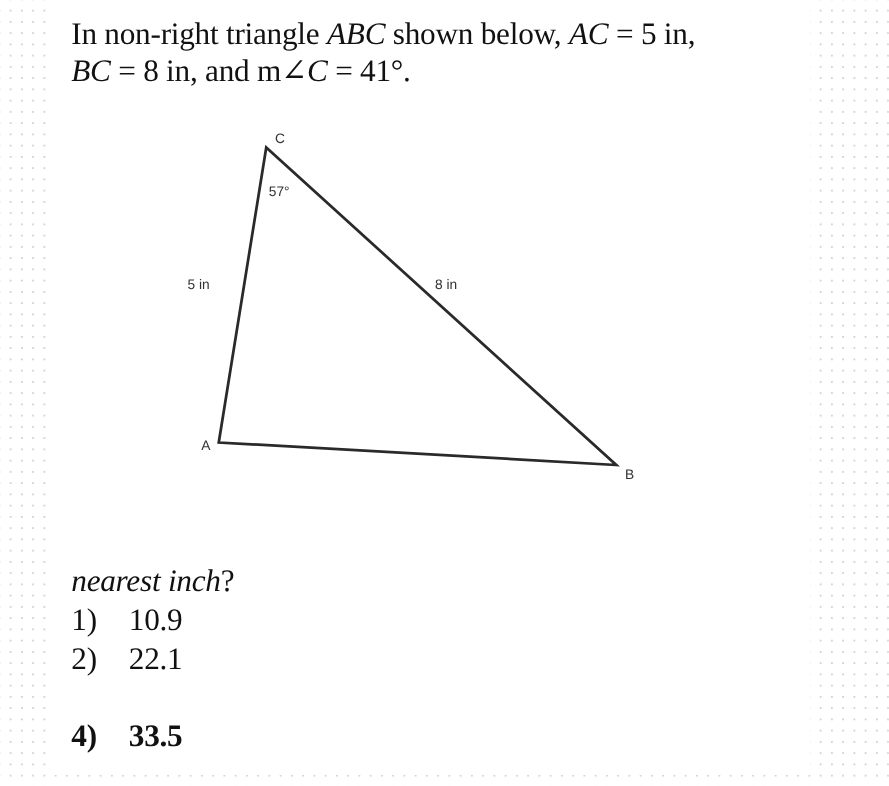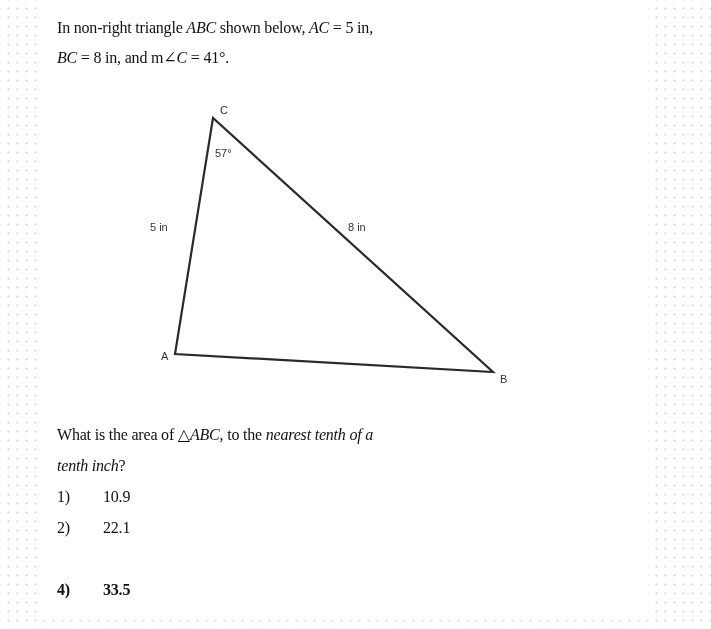--- a/index.html
+++ b/index.html
@@ -22,21 +22,21 @@
       position: absolute;
       left: 40px;
       top: 0;
       width: 608px;
       height: 620px;
       background: #ffffff;
     }
     .text-line {
       position: absolute;
       left: 17px;
-      font-size: 16px;
+      font-size: 25px;
       line-height: 30px;
       white-space: nowrap;
       letter-spacing: -0.2px;
     }
     .it { font-style: italic; }
     .figure {
       position: absolute;
       left: 0;
       top: 0;
       width: 608px;
@@ -68,26 +68,23 @@
   <svg class="figure" viewBox="0 0 608 620">
     <polygon points="173,118 135,354 453,372" fill="none" stroke="#2a2a2a" stroke-width="2.2" stroke-linejoin="miter"></polygon>
     <text class="fig-label" x="180" y="114">C</text>
     <text class="fig-label" x="175" y="157">57°</text>
     <text class="fig-label" x="110" y="231">5 in</text>
     <text class="fig-label" x="308" y="231">8 in</text>
     <text class="fig-label" x="121" y="360">A</text>
     <text class="fig-label" x="460" y="383">B</text>
   </svg>
 
-  <div class="text-line" style="top: 420px;">
-    <span>What is the area of △</span><span class="it">ABC</span><span>, to the </span><span class="it">nearest tenth of a</span>
-  </div>
 
   <div class="text-line" style="top: 451px;">
-    <span class="it">tenth inch</span><span>?</span>
+    <span class="it">nearest inch</span><span>?</span>
   </div>
 
   <div class="text-line" style="top: 482px;">
     <span class="answer-num">1)</span><span>10.9</span>
   </div>
   <div class="text-line" style="top: 513px;">
     <span class="answer-num">2)</span><span>22.1</span>
   </div>
   <div class="text-line" style="top: 575px; font-weight: bold;">
     <span class="answer-num">4)</span><span>33.5</span>

